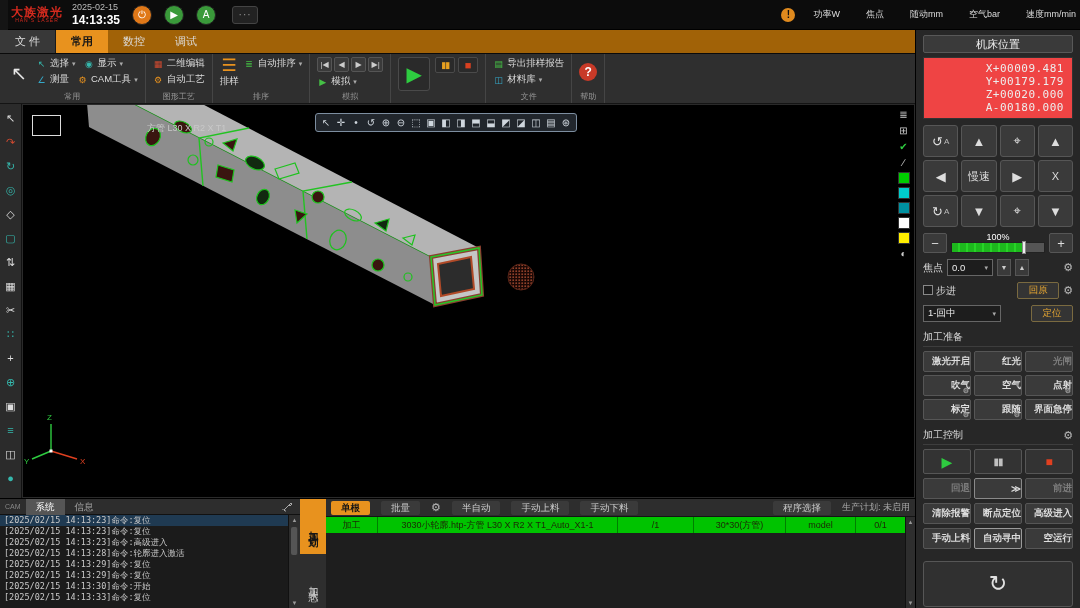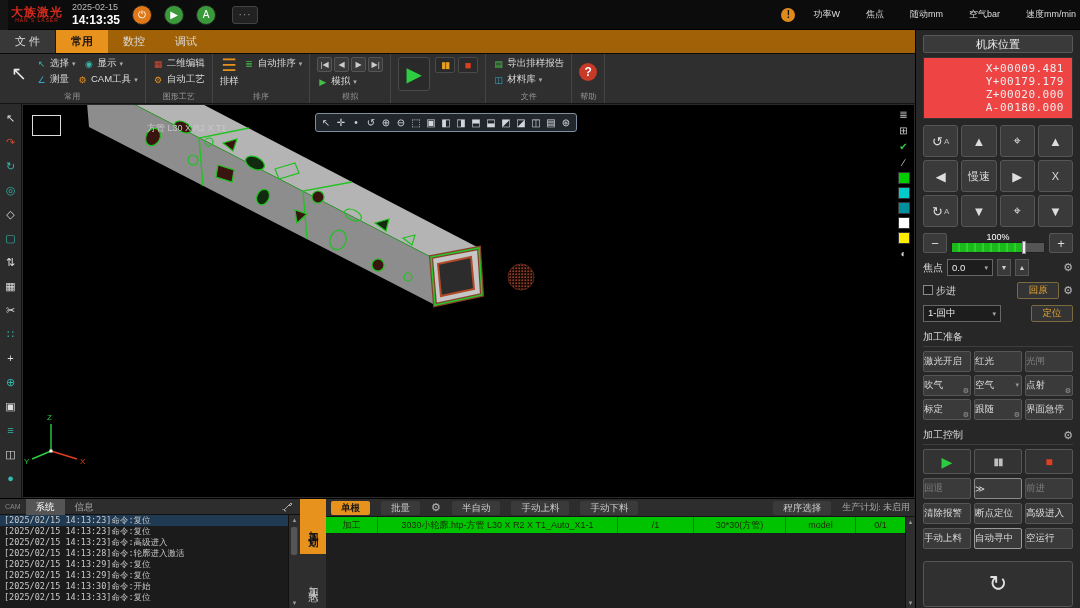--- a/index.html
+++ b/index.html
@@ -95,21 +95,21 @@
   .combo.wide{min-width:78px;}
   .tiny{width:14px;height:17px;background:#3a3a3a;border:1px solid #565656;color:#ccc;font-size:7px;cursor:pointer;
         display:flex;align-items:center;justify-content:center;}
   .spacer{flex:1;}
   .gear{color:#b8b8b8;font-size:11px;cursor:pointer;}
   .amber{height:17px;min-width:42px;background:#343434;border:1px solid #7a6a40;border-radius:2px;color:#e8a832;font-size:9.5px;cursor:pointer;}
   .cb{width:10px;height:10px;border:1px solid #888;background:#1d1d1d;display:inline-block;margin-right:3px;vertical-align:-1px;}
   .sechead{margin-top:8px;display:flex;align-items:flex-end;gap:4px;font-size:10px;color:#d8d8d8;border-bottom:1px solid #3d3d3d;padding-bottom:2px;}
   .grid3{margin-top:4px;display:grid;grid-template-columns:repeat(3,1fr);gap:3px;}
   .pbtn{position:relative;height:21px;background:#3a3a3a;border:1px solid #565656;border-radius:2px;color:#ddd;font-size:9.5px;cursor:pointer;
-        display:flex;align-items:center;justify-content:flex-start;}
+        display:flex;align-items:center;justify-content:flex-end;font-weight:bold;}
   .pbtn.dim{color:#7d7d7d;}
   .bgear{position:absolute;right:1px;bottom:0px;font-size:7px;color:#999;}
   .bdd{position:absolute;right:2px;top:5px;font-size:7px;color:#999;}
   .ctl1{margin-top:4px;display:grid;grid-template-columns:repeat(3,1fr);gap:3px;}
   .cbig{height:25px;background:#333;border:1px solid #565656;border-radius:2px;display:flex;align-items:center;justify-content:center;cursor:pointer;}
   .refresh{margin-top:12px;width:100%;height:46px;background:#303030;border:1px solid #565656;border-radius:3px;color:#e0e0e0;font-size:22px;cursor:pointer;
            display:flex;align-items:center;justify-content:center;}
 
   
   .logpanel{left:0;top:498px;width:300px;height:110px;background:#1b1b1b;border-top:1px solid #000;}
@@ -128,21 +128,21 @@
 
   
   .planpanel{left:300px;top:498px;width:615px;height:110px;background:#242424;border-top:1px solid #000;}
   .vtabs{position:absolute;left:0;top:0;width:26px;height:110px;display:flex;flex-direction:column;}
   .vtab{flex:1;writing-mode:vertical-rl;display:flex;align-items:center;justify-content:center;font-size:10px;letter-spacing:2px;cursor:pointer;}
   .vtab.active{background:#e8921e;color:#161616;font-weight:bold;}
   .vtab.idle{background:#2e2e2e;color:#c5c5c5;}
   .ptoolbar{position:absolute;left:26px;top:0;right:0;height:18px;background:#2d2d2d;display:flex;align-items:center;gap:11px;padding:0 5px;border-bottom:1px solid #141414;}
   .pt{height:14px;line-height:14px;padding:0 10px;border-radius:2px;font-size:9.5px;cursor:pointer;background:#3a3a3a;color:#ccc;}
   .pt.active{background:#e8921e;color:#161616;font-weight:bold;}
-  .ptxt{font-size:9px;color:#a8a8a8;font-family:Liberation Serif, serif;}
+  .ptxt{font-size:9px;color:#a8a8a8;}
   .ptable{position:absolute;left:26px;top:18px;right:10px;bottom:0;background:#1e1e1e;}
   .thead{display:flex;height:13px;background:#3c3c3c;border-bottom:1px solid #191919;}
   .th,.td{font-size:9px;display:flex;align-items:center;justify-content:center;border-right:1px solid rgba(0,0,0,.35);overflow:hidden;white-space:nowrap;}
   .th{color:#ddd;}
   .trow{display:flex;height:16px;background:#00c300;cursor:pointer;}
   .td{color:#1c2606;}
   .c0{width:52px;} .c1{width:240px;} .c2{width:76px;} .c3{width:92px;} .c4{width:70px;} .c5{width:49px;border-right:none;}
   .ptsb{position:absolute;right:0;top:18px;bottom:0;width:10px;background:#2e2e2e;border-left:1px solid #111;}
 </style>
 </head>

